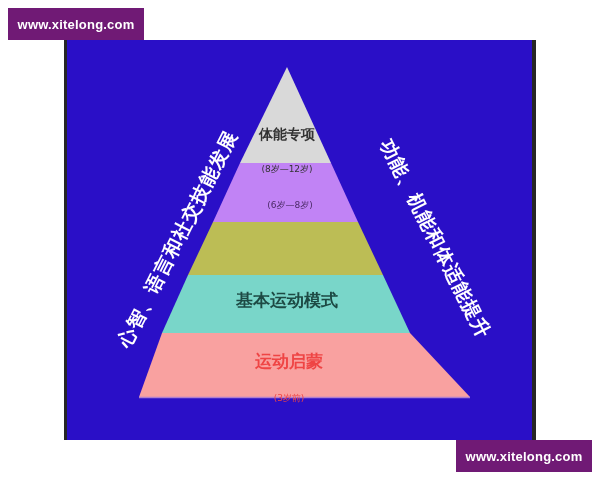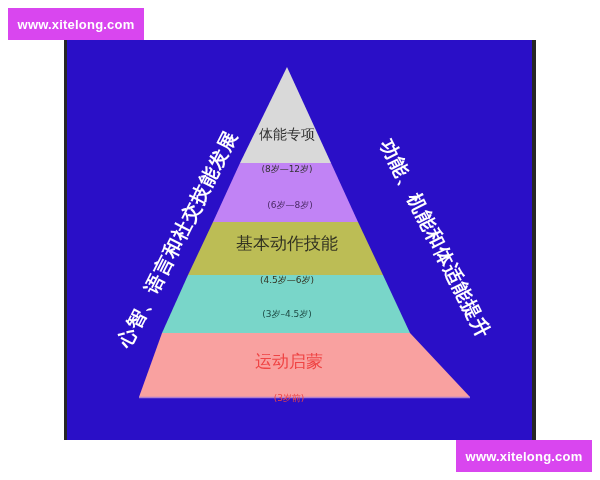--- a/index.html
+++ b/index.html
@@ -2,39 +2,39 @@
 <html><head>
   <meta charset="utf-8">
   <style>
     html, body { margin: 0; padding: 0; }
     body {
       width: 600px; height: 480px; position: relative; overflow: hidden;
       background: #ffffff;
       font-family: "DejaVu Sans", "Liberation Sans", sans-serif;
     }
     .watermark {
-      position: absolute; background: #d946ef; color: #ffffff;
+      position: absolute; background: #701a75; color: #ffffff;
       font-family: "Liberation Sans", "DejaVu Sans", sans-serif;
       font-size: 13px; font-weight: bold; display: flex; align-items: center; justify-content: center;
       letter-spacing: 0.2px; z-index: 5;
     }
     .wm-top { left: 8px; top: 8px; width: 136px; height: 32px; }
     .wm-bottom { left: 456px; top: 440px; width: 136px; height: 32px; }
     .panel {
       position: absolute; left: 64px; top: 40px; width: 472px; height: 400px;
       background: #2a0fc7;
       border-left: 3px solid #262626; border-right: 4px solid #262626;
       box-sizing: border-box;
     }
     svg.pyramid { position: absolute; left: 0; top: 0; width: 600px; height: 480px; z-index: 2; }
     .layer-text {
       position: absolute; z-index: 3; text-align: center; transform: translateX(-50%);
       white-space: nowrap;
     }
-    .layer-title { display: block; font-weight: normal; }
+    .layer-title { display: block; font-weight: bold; }
     .layer-age { display: block; font-size: 9px; margin-top: 19px; }
     .side-label {
       position: absolute; z-index: 3; color: #ffffff; font-weight: bold; font-size: 19px;
       white-space: nowrap; transform-origin: center center; letter-spacing: 1px;
     }
   </style>
 </head>
 <body>
 
 <div class="watermark wm-top">www.xitelong.com</div>
@@ -52,25 +52,23 @@
 </svg>
 
 <div class="layer-text" style="left:287px; top:126px; color:#333333;">
   <span class="layer-title" style="font-size:14px;">体能专项</span>
   <span class="layer-age">(8岁—12岁)</span>
 </div>
 <div class="layer-text" style="left:290px; top:180px; color:#4a2a66;">
   <span class="layer-age">(6岁—8岁)</span>
 </div>
 <div class="layer-text" style="left:287px; top:232px; color:#333322;">
-  <span class="layer-title" style="font-size:17px;">基本动作技能</span>
-  <span class="layer-age">(4.5岁—6岁)</span>
 </div>
 <div class="layer-text" style="left:287px; top:289px; color:#1d4a44;">
-  <span class="layer-age">(3岁–4.5岁)</span>
+  <span class="layer-title" style="font-size:17px;">基本运动模式</span>
 </div>
 <div class="layer-text" style="left:289px; top:350px; color:#ef4444;">
   <span class="layer-title" style="font-size:17px;">运动启蒙</span>
   <span class="layer-age">(3岁前)</span>
 </div>
 
 <div class="side-label" style="left:58px; top:226px; width:240px; text-align:center; transform:rotate(-63deg);">心智、语言和社交技能发展</div>
 <div class="side-label" style="left:320px; top:226px; width:230px; text-align:center; transform:rotate(63deg);">功能、机能和体适能提升</div>
 
 <div class="watermark wm-bottom">www.xitelong.com</div>

